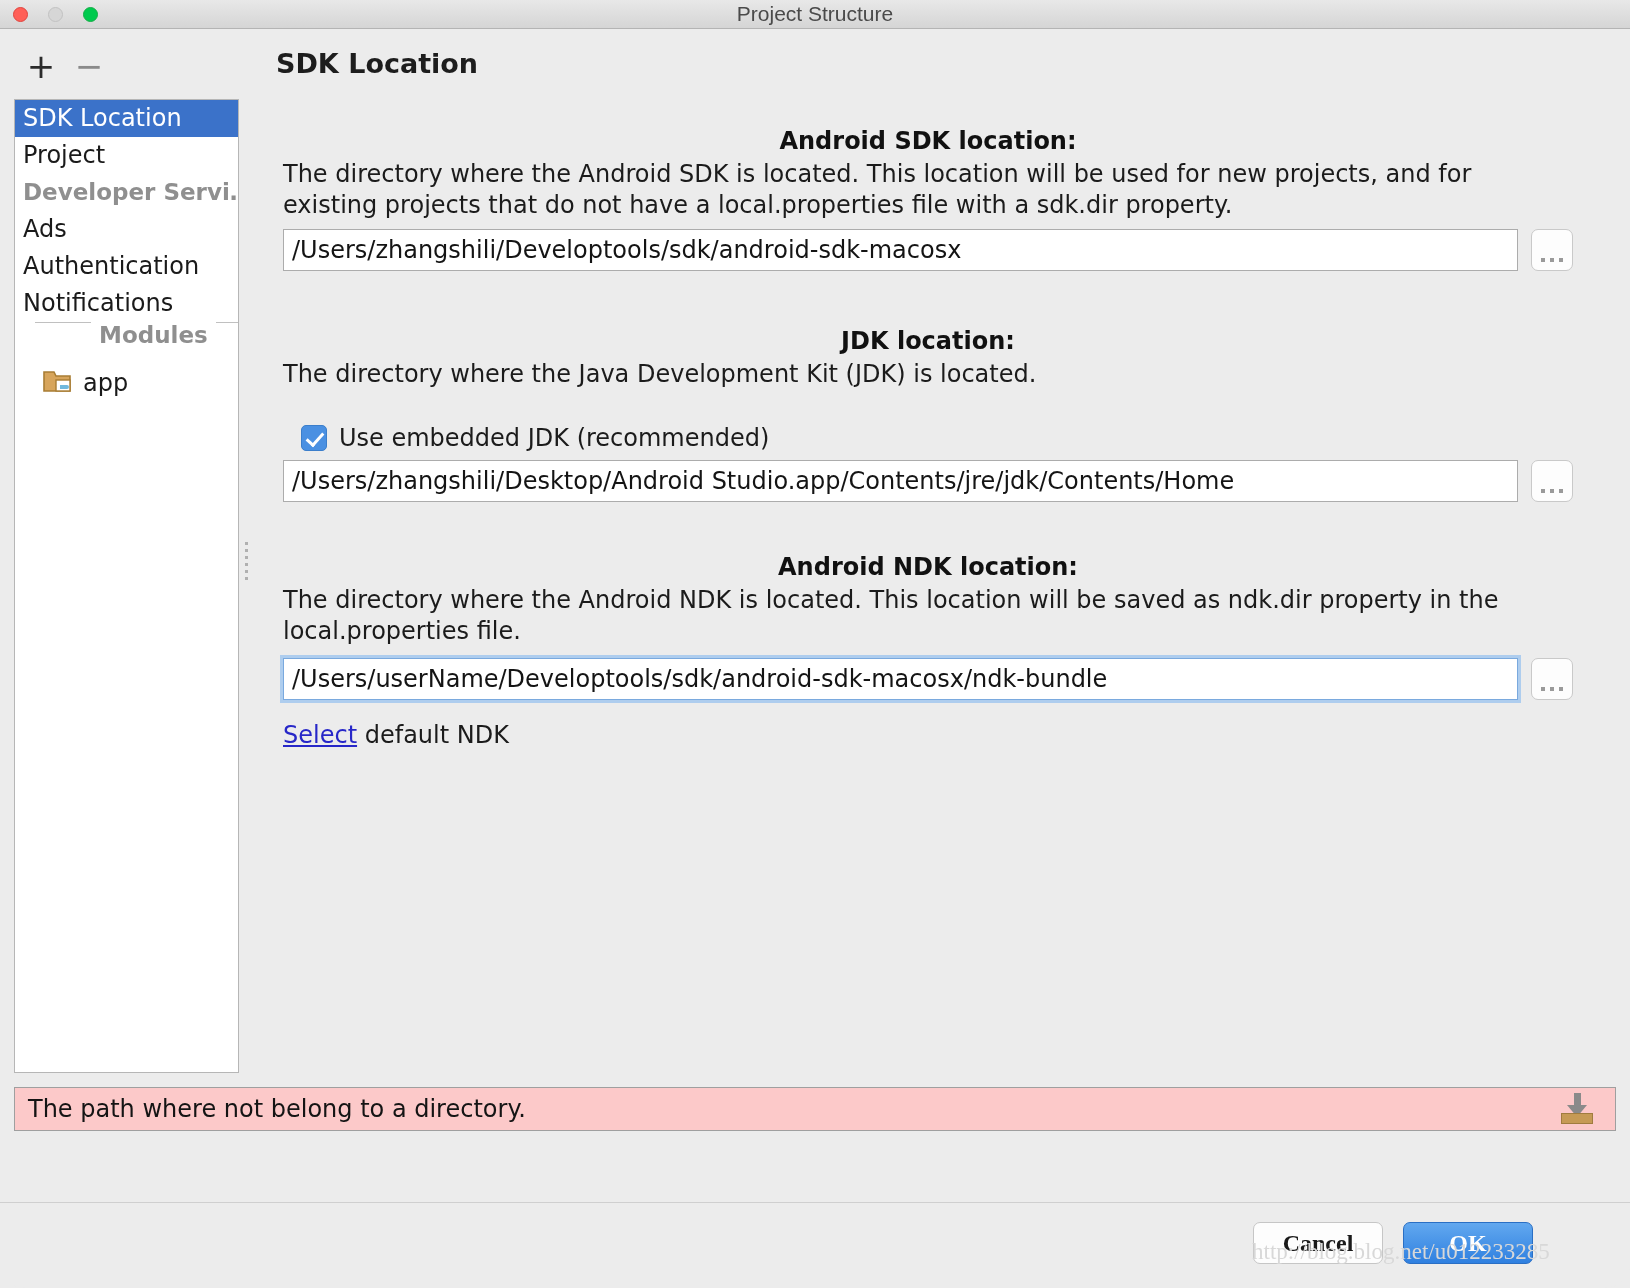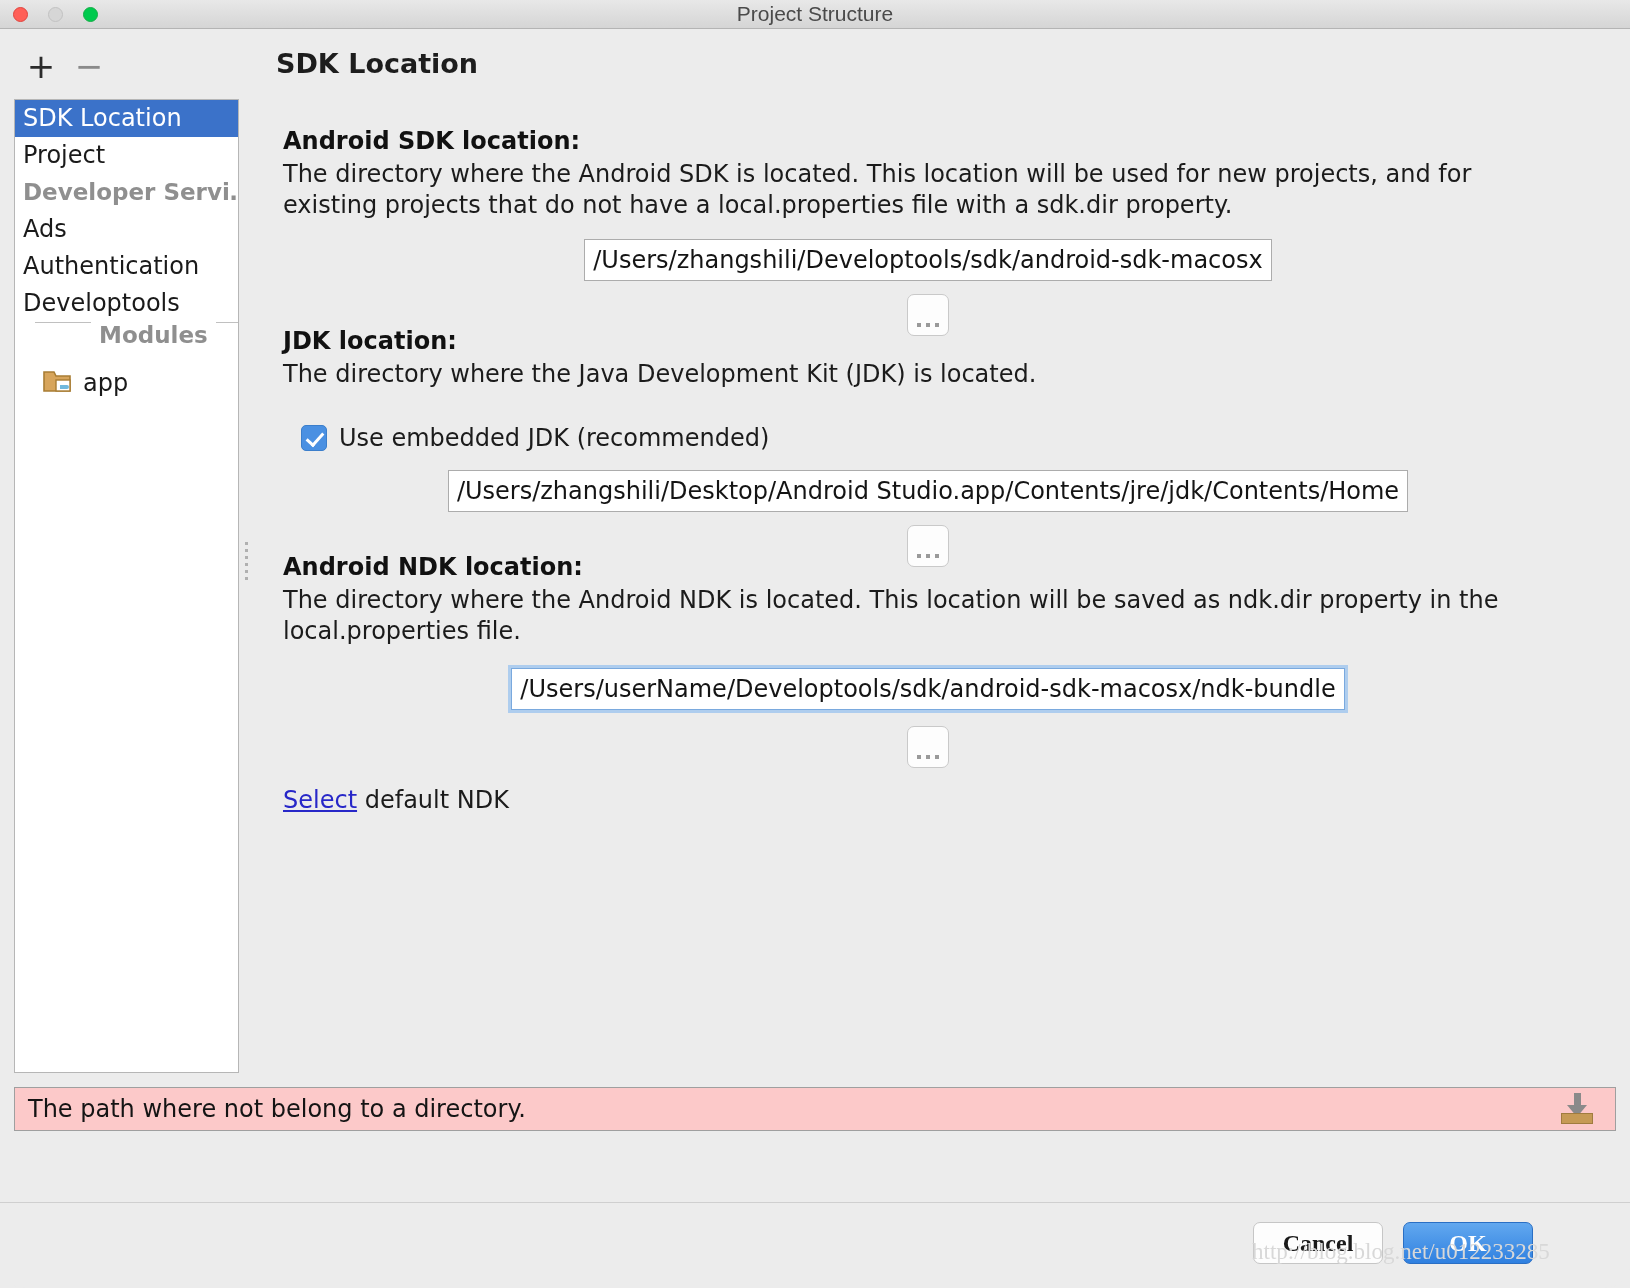--- a/index.html
+++ b/index.html
@@ -107,28 +107,29 @@
     position: absolute; left: 24px; top: 13px;
     font-size: 27px; font-weight: bold; color: #1d1d1d;
     font-family: "DejaVu Sans", sans-serif;
   }
 
   .section { position: absolute; left: 31px; width: 1290px; }
   .sec-title {
     font-size: 24px; font-weight: bold; color: #111;
     margin: 0 0 4px 0;
     font-family: "DejaVu Sans", sans-serif;
+    text-align: center;
   }
   .sec-desc {
     font-size: 24px; color: #1b1b1b; line-height: 31px;
     margin: 0; max-width: 1250px;
     font-family: "DejaVu Sans", sans-serif;
   }
 
-  .field-row { display: flex; align-items: center; gap: 13px; margin-top: 18px; flex-direction: column; }
+  .field-row { display: flex; align-items: center; gap: 13px; margin-top: 8px; }
   .text-field {
     flex: 1 1 auto; height: 42px;
     background: #ffffff;
     border: 1px solid #acacac;
     font-size: 24px; color: #141414;
     padding: 0 8px;
     line-height: 40px;
     white-space: nowrap; overflow: hidden;
     font-family: "DejaVu Sans", sans-serif;
   }
@@ -250,21 +251,21 @@
     <div class="tb-btn tb-plus">+</div>
     <div class="tb-btn tb-minus">−</div>
   </div>
 
   <div class="sidebar">
     <div class="side-item selected">SDK Location</div>
     <div class="side-item">Project</div>
     <div class="side-item group-head">Developer Servi…</div>
     <div class="side-item">Ads</div>
     <div class="side-item">Authentication</div>
-    <div class="side-item">Developtools</div>
+    <div class="side-item">Notifications</div>
 
     <div class="modules-sep">
       <span class="rule"></span>
       <span class="lbl">Modules</span>
       <span class="rule-r"></span>
     </div>
 
     <div class="module-row">
       <span>
         <svg width="30" height="26" viewBox="0 0 30 26">

